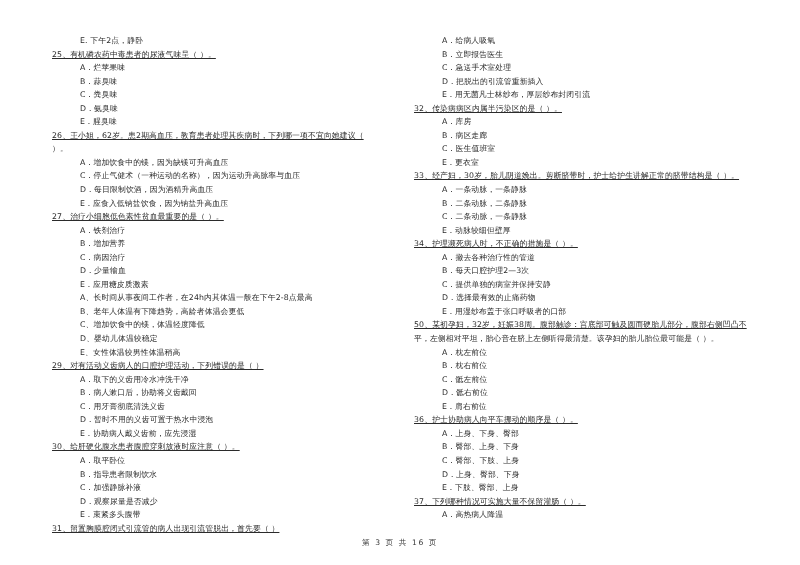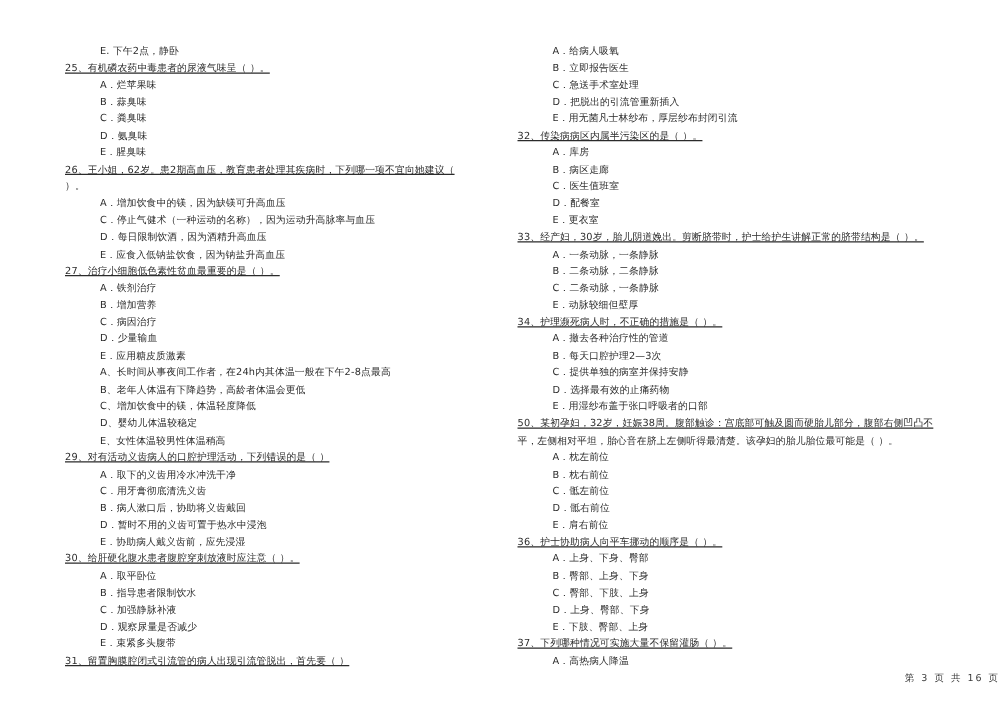--- a/index.html
+++ b/index.html
@@ -57,21 +57,21 @@
     margin: 0;
     padding-left: 28px;
     text-indent: 0;
     word-break: break-all;
   }
   .footer {
     position: absolute;
     left: 0;
     right: 0;
     bottom: 17px;
-    text-align: right;
+    text-align: center;
     font-size: 7.6px;
     letter-spacing: 1.6px;
     color: #3a3a3a;
   }
   
   .page, .page * {
     -webkit-font-smoothing: antialiased;
   }
 </style>
 </head>
@@ -107,22 +107,22 @@
       <p class="opt">E．应用糖皮质激素</p>
 
       <p class="opt">A、长时间从事夜间工作者，在24h内其体温一般在下午2-8点最高</p>
       <p class="opt">B、老年人体温有下降趋势，高龄者体温会更低</p>
       <p class="opt">C、增加饮食中的镁，体温轻度降低</p>
       <p class="opt">D、婴幼儿体温较稳定</p>
       <p class="opt">E、女性体温较男性体温稍高</p>
 
       <p class="q q-stem">29、对有活动义齿病人的口腔护理活动，下列错误的是（      ）</p>
       <p class="opt">A．取下的义齿用冷水冲洗干净</p>
+      <p class="opt">B．病人漱口后，协助将义齿戴回</p>
       <p class="opt">C．用牙膏彻底清洗义齿</p>
-      <p class="opt">B．病人漱口后，协助将义齿戴回</p>
       <p class="opt">D．暂时不用的义齿可置于热水中浸泡</p>
       <p class="opt">E．协助病人戴义齿前，应先浸湿</p>
 
       <p class="q q-stem">30、给肝硬化腹水患者腹腔穿刺放液时应注意（      ）。</p>
       <p class="opt">A．取平卧位</p>
       <p class="opt">B．指导患者限制饮水</p>
       <p class="opt">C．加强静脉补液</p>
       <p class="opt">D．观察尿量是否减少</p>
       <p class="opt">E．束紧多头腹带</p>
 
@@ -135,21 +135,20 @@
       <p class="opt">A．给病人吸氧</p>
       <p class="opt">B．立即报告医生</p>
       <p class="opt">C．急送手术室处理</p>
       <p class="opt">D．把脱出的引流管重新插入</p>
       <p class="opt">E．用无菌凡士林纱布，厚层纱布封闭引流</p>
 
       <p class="q q-stem">32、传染病病区内属半污染区的是（      ）。</p>
       <p class="opt">A．库房</p>
       <p class="opt">B．病区走廊</p>
       <p class="opt">C．医生值班室</p>
-      <p class="opt">D．配餐室</p>
       <p class="opt">E．更衣室</p>
 
       <p class="q q-stem">33、经产妇，30岁，胎儿阴道娩出。剪断脐带时，护士给护生讲解正常的脐带结构是（      ）。</p>
       <p class="opt">A．一条动脉，一条静脉</p>
       <p class="opt">B．二条动脉，二条静脉</p>
       <p class="opt">C．二条动脉，一条静脉</p>
       <p class="opt">E．动脉较细但壁厚</p>
 
       <p class="q q-stem">34、护理濒死病人时，不正确的措施是（      ）。</p>
       <p class="opt">A．撤去各种治疗性的管道</p>

